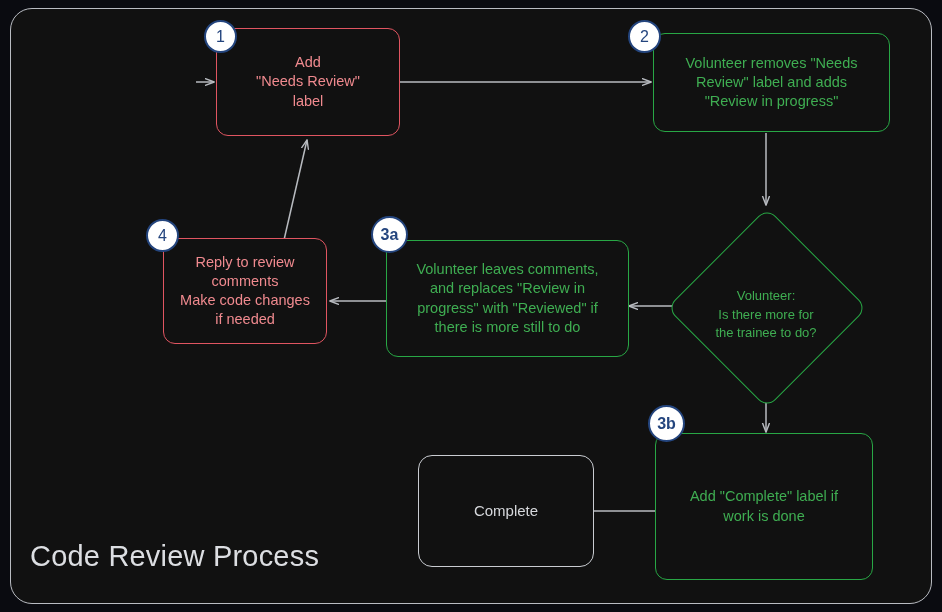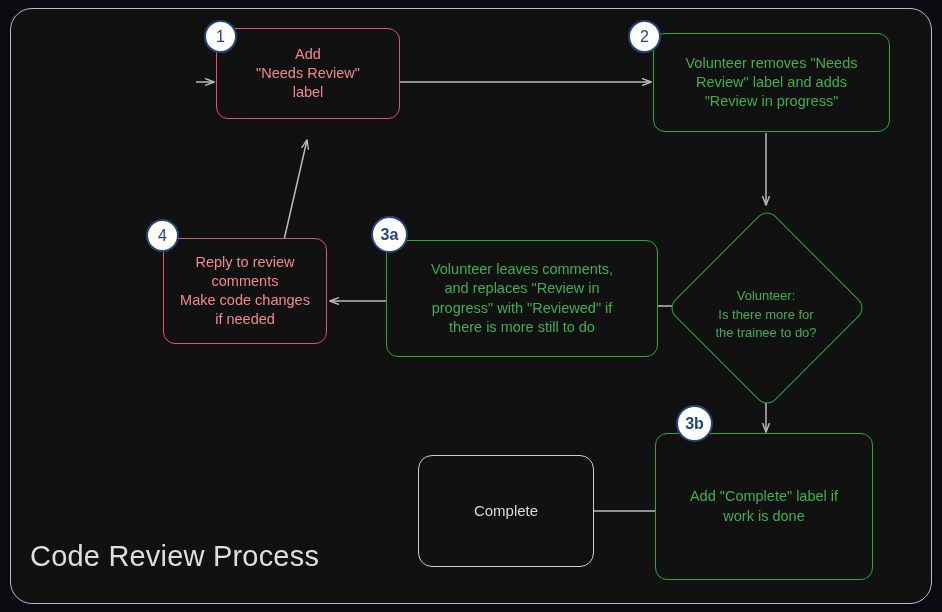--- a/index.html
+++ b/index.html
@@ -93,40 +93,40 @@
 
       <line x1="284" y1="240" x2="307" y2="140" marker-end="url(#arrow)"></line>
 
       <line x1="766" y1="400" x2="766" y2="432" marker-end="url(#arrow)"></line>
 
       <line x1="655" y1="511" x2="585" y2="511" marker-end="url(#arrow)"></line>
     </g>
   </svg>
 
 
-  <div class="node red" style="left:216px;top:28px;width:184px;height:91px;">
+  <div class="node red" style="left:216px;top:28px;width:184px;height:108px;">
     <span class="txt">Add
 "Needs Review"
 label</span>
   </div>
 
   <div class="node green" style="left:653px;top:33px;width:237px;height:99px;">
     <span class="txt">Volunteer removes "Needs
 Review" label and adds
 "Review in progress"</span>
   </div>
 
   <div id="decision-wrap">
     <div id="decision-shape"></div>
     <div id="decision-label">Volunteer:
 Is there more for
 the trainee to do?</div>
   </div>
 
-  <div class="node green" style="left:386px;top:240px;width:272px;height:117px;text-align:center;">
+  <div class="node green" style="left:386px;top:240px;width:243px;height:117px;text-align:center;">
     <span class="txt">Volunteer leaves comments,
 and replaces "Review in
 progress" with "Reviewed" if
 there is more still to do</span>
   </div>
 
   <div class="node red" style="left:163px;top:238px;width:164px;height:106px;">
     <span class="txt">Reply to review
 comments
 Make code changes
@@ -139,17 +139,17 @@
   </div>
 
   <div class="node plain" style="left:418px;top:455px;width:176px;height:112px;">
     <span class="txt">Complete</span>
   </div>
 
   <div class="badge b1" style="left:204px;top:20px;">1</div>
   <div class="badge b1" style="left:628px;top:20px;">2</div>
   <div class="badge b2" style="left:371px;top:216px;">3a</div>
   <div class="badge b1" style="left:146px;top:219px;">4</div>
-  <div class="badge b2" style="left:676px;top:405px;">3b</div>
+  <div class="badge b2" style="left:648px;top:405px;">3b</div>
 
   <div id="diagram-title">Code Review Process</div>
 
 </div>
 
 </body></html>

